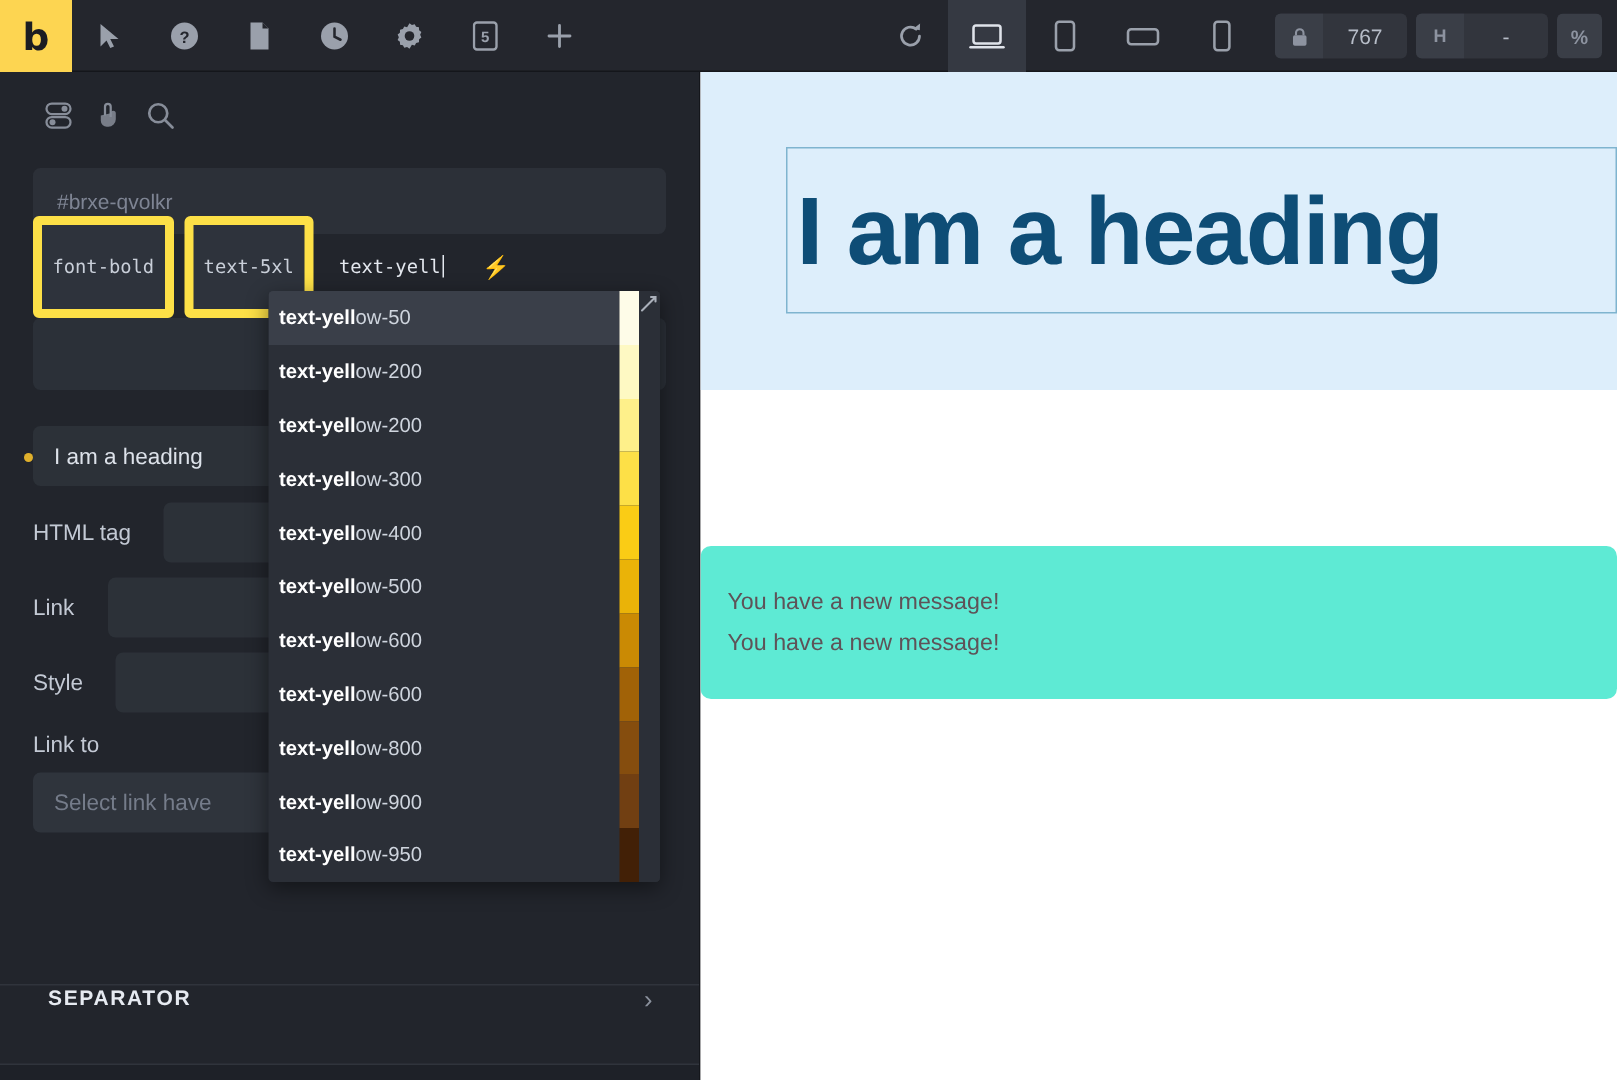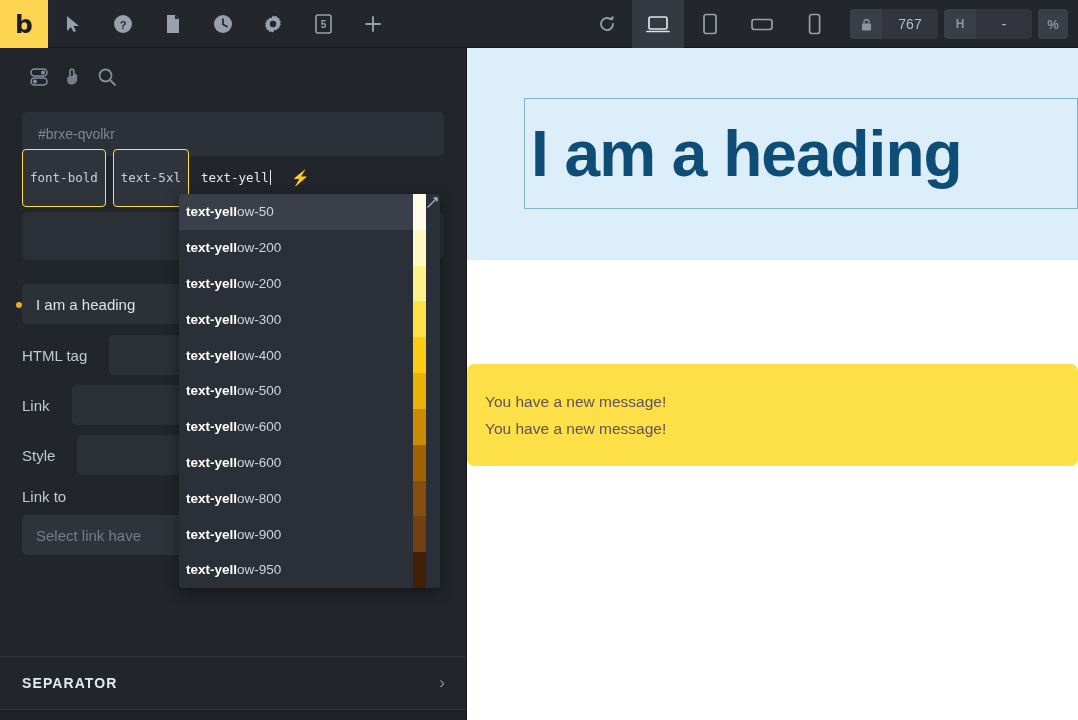--- a/index.html
+++ b/index.html
@@ -97,21 +97,21 @@
     font-family: Liberation Sans, sans-serif;
     font-size: 14px;
   }
 
   #class-row {
     margin: 10px 22px 0 22px;
     display: flex; align-items: center; gap: 7px;
     height: 24px;
   }
   .pill {
-    background: #2e333c; border: 1px solid #fde047;
+    background: #2e333c; border: 6px solid #fde047;
     border-radius: 4px;
     padding: 20px 7px;
     color: #c9cfd9;
     font-family: "DejaVu Sans Mono", monospace;
     font-size: 12.5px; line-height: 16px;
     white-space: nowrap;
   }
   .pill.typing {
     background: transparent; border-color: transparent;
     color: #e4e8ef; padding-left: 4px;
@@ -162,22 +162,22 @@
     background: #2f343c; border-radius: 5px;
     display: flex; align-items: center; padding: 0 14px;
     color: #757c8a; font-size: 15px;
   }
 
   #sep-row {
     position: absolute; left: 0; top: 608px;
     width: 467px; height: 54px;
     border-top: 1px solid #30343c;
     border-bottom: 1px solid #30343c;
-    display: flex; align-items: center;
-    padding: 0 22px;
+    display: flex; align-items: flex-start;
+    padding: 0 32px;
   }
   #sep-label {
     flex: 1 1 auto;
     color: #e6eaf1; font-size: 14px; font-weight: bold;
     letter-spacing: 1.1px;
   }
   #sep-chevron { color: #8b919d; font-size: 17px; }
 
   #panel-foot {
     position: absolute; left: 0; top: 662px;
@@ -246,21 +246,21 @@
     padding-left: 6px;
   }
   #heading-text {
     color: #0e4d76;
     font-size: 64px; font-weight: bold;
     line-height: 1; letter-spacing: -1px;
     white-space: nowrap;
   }
   #msg-box {
     margin-top: 104px;
-    background: #fde047;
+    background: #5eead4;
     border-radius: 7px;
     min-height: 94px;
     padding: 24px 18px;
   }
   #msg-box p {
     color: #5e5358; font-size: 15.5px; line-height: 27px;
   }
 </style>
 </head>
 <body>

